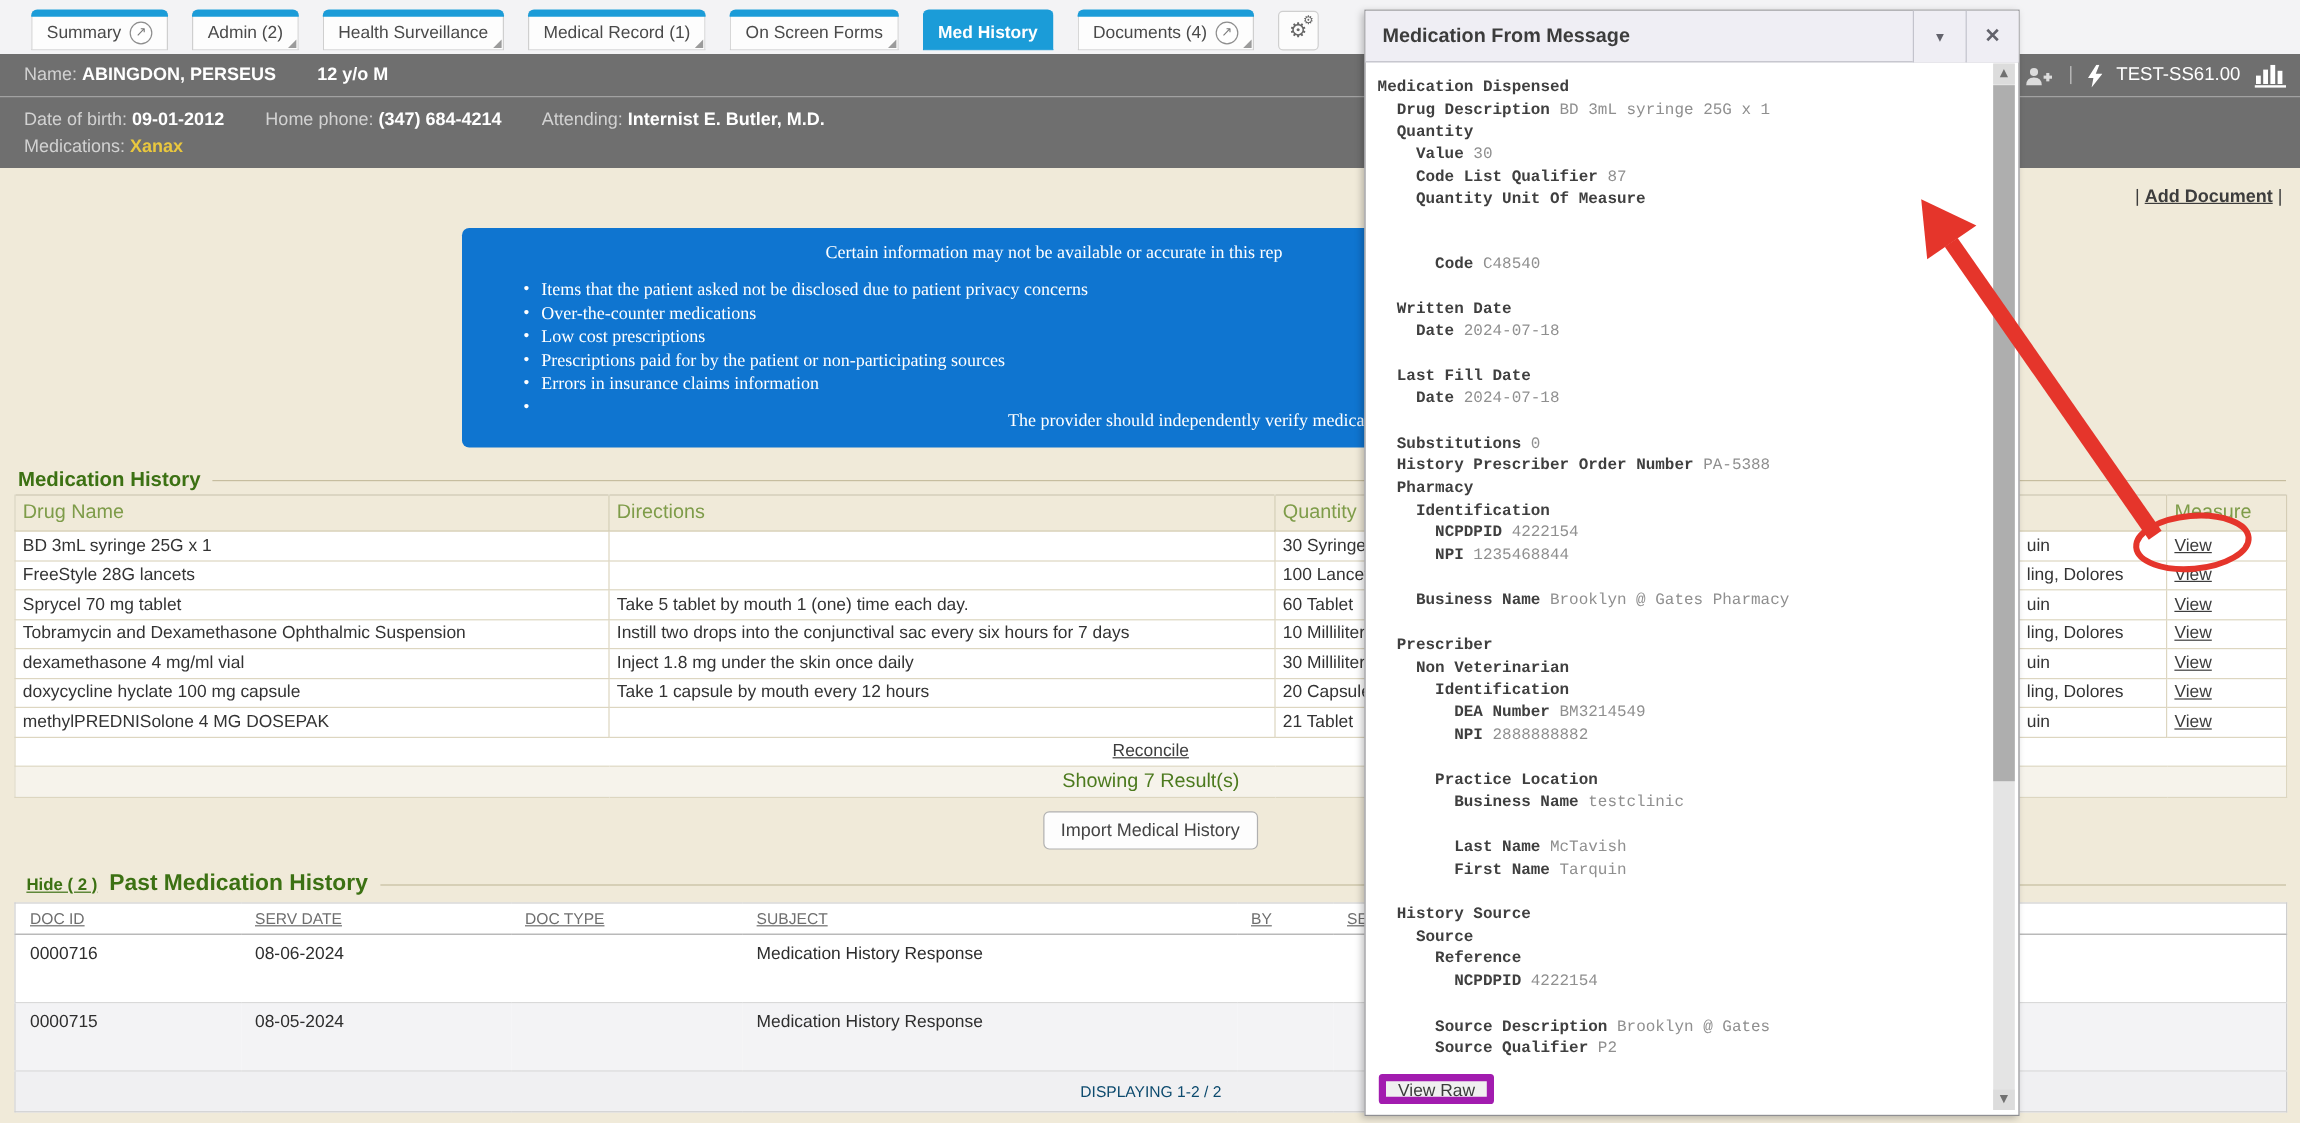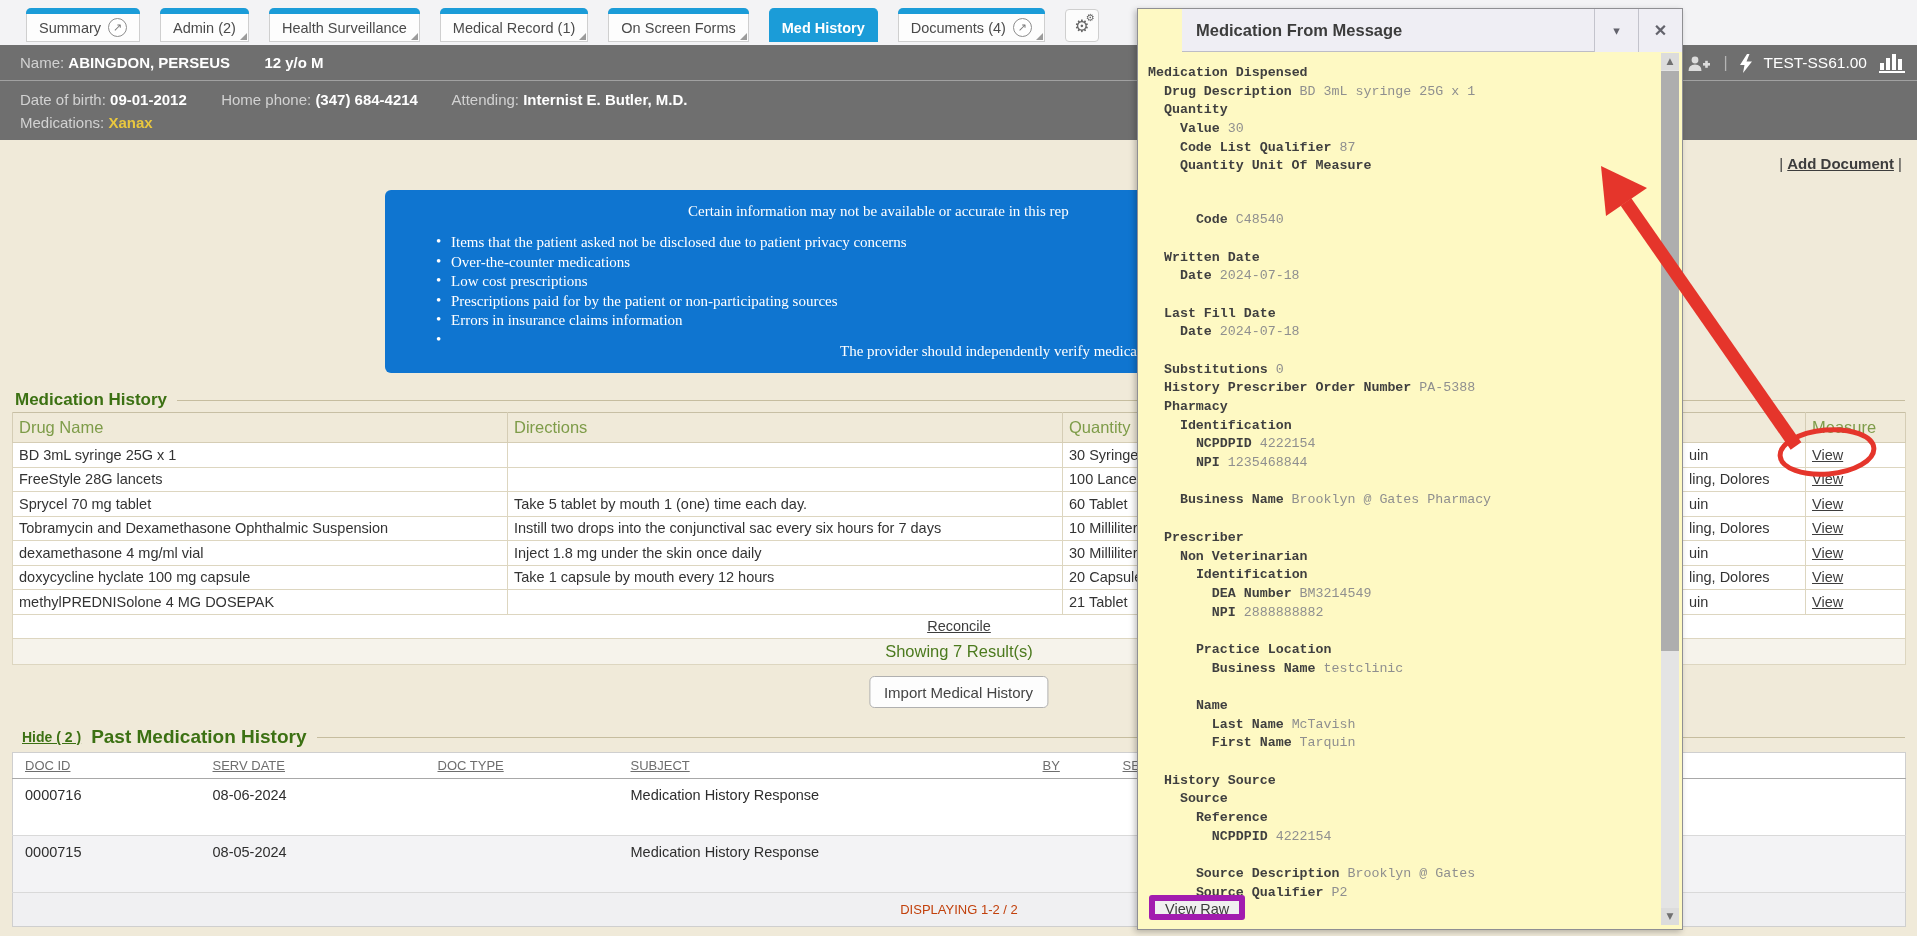--- a/index.html
+++ b/index.html
@@ -70,26 +70,26 @@
   
   #pmh-heading { left:22px; top:726px; width:1883px; }
   #hide-link { font-size:14px; font-weight:bold; color:#3c7113; text-decoration:underline; margin-right:10px; }
   #pmh-title { font-size:19px; font-weight:bold; color:#3c7113; white-space:nowrap; }
   #pmh-table { position:absolute; left:12px; top:752px; width:1893px; border:1px solid #cfcfcf; font-size:14.5px; color:#2e2e2e; }
   #pmh-table th { font-size:13px; color:#6e6e6e; font-weight:normal; text-align:left; height:26px; padding:0 12px;
                   border-bottom:1px solid #a8a8a8;margin-left:13px; }
   #pmh-table th span { text-decoration:underline; }
   #pmh-table td { height:57px; vertical-align:top; padding:8px 12px 0 12px; border-bottom:1px solid #d9d9d9; white-space:nowrap; }
   #pmh-table tr.alt td { background:#f3f3f5; }
-  #pmh-table tr.pg-row td { height:34px; background:#f0f0f2; text-align:center; font-size:13px; color:#c2410c;
+  #pmh-table tr.pg-row td { height:34px; background:#f0f0f2; text-align:center; font-size:13px; color:#0c4a6e;
                             vertical-align:middle; padding-top:0; border-bottom:none; }
 
   
-  #dialog { position:absolute; left:1137px; top:8px; width:546px; height:922px; background:#fef9c3;
-            border:1px solid #8f8f93; box-shadow:-2px 2px 6px rgba(0,0,0,.25); z-index:10;padding-left:44px; }
+  #dialog { position:absolute; left:1137px; top:8px; width:546px; height:922px; background:#ffffff;
+            border:1px solid #8f8f93; box-shadow:-2px 2px 6px rgba(0,0,0,.25); z-index:10; }
   #dlg-titlebar { height:43px; background:#efeef4; border-bottom:1px solid #bdbdc6; display:flex; align-items:center; }
   #dlg-title { flex:1; padding-left:14px; font-size:16.5px; font-weight:bold; color:#3c3c3c; }
   .dlg-btn { width:44px; height:43px; border-left:1px solid #c3c3cc; display:flex; align-items:center;
              justify-content:center; color:#63636c; background:#efeef4; }
   #dlg-min { font-size:13px; }
   #dlg-close { font-size:16px; font-weight:bold; }
   #dlg-body { position:absolute; left:0; top:44px; right:24px; bottom:0; overflow:hidden;
               font-family:"Liberation Mono", monospace; font-size:13.3px; padding:12px 0 0 10px; }
   .mline { height:18.7px; white-space:pre; }
   .mline .lbl { font-weight:bold; color:#3f3f3f; }
@@ -386,21 +386,20 @@
         <div class="mline">&nbsp;</div>
         <div class="mline" style="padding-left: 2ch;"><span class="lbl">Prescriber</span></div>
         <div class="mline" style="padding-left: 4ch;"><span class="lbl">Non Veterinarian</span></div>
         <div class="mline" style="padding-left: 6ch;"><span class="lbl">Identification</span></div>
         <div class="mline" style="padding-left: 8ch;"><span class="lbl">DEA Number</span><span class="val">BM3214549</span></div>
         <div class="mline" style="padding-left: 8ch;"><span class="lbl">NPI</span><span class="val">2888888882</span></div>
         <div class="mline">&nbsp;</div>
         <div class="mline" style="padding-left: 6ch;"><span class="lbl">Practice Location</span></div>
         <div class="mline" style="padding-left: 8ch;"><span class="lbl">Business Name</span><span class="val">testclinic</span></div>
         <div class="mline">&nbsp;</div>
-        <div class="mline" style="padding-left: 6ch;"><span class="lbl">Name</span></div>
         <div class="mline" style="padding-left: 8ch;"><span class="lbl">Last Name</span><span class="val">McTavish</span></div>
         <div class="mline" style="padding-left: 8ch;"><span class="lbl">First Name</span><span class="val">Tarquin</span></div>
         <div class="mline">&nbsp;</div>
         <div class="mline" style="padding-left: 2ch;"><span class="lbl">History Source</span></div>
         <div class="mline" style="padding-left: 4ch;"><span class="lbl">Source</span></div>
         <div class="mline" style="padding-left: 6ch;"><span class="lbl">Reference</span></div>
         <div class="mline" style="padding-left: 8ch;"><span class="lbl">NCPDPID</span><span class="val">4222154</span></div>
         <div class="mline">&nbsp;</div>
         <div class="mline" style="padding-left: 6ch;"><span class="lbl">Source Description</span><span class="val">Brooklyn @ Gates</span></div>
         <div class="mline" style="padding-left: 6ch;"><span class="lbl">Source Qualifier</span><span class="val">P2</span></div>

